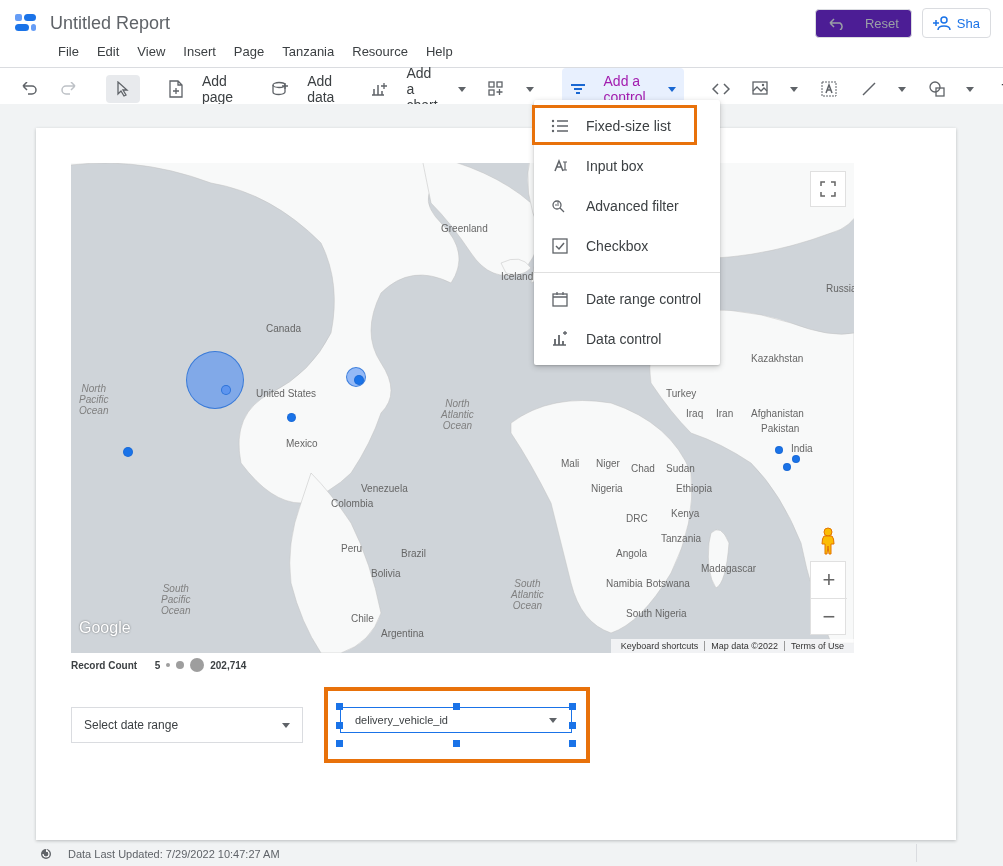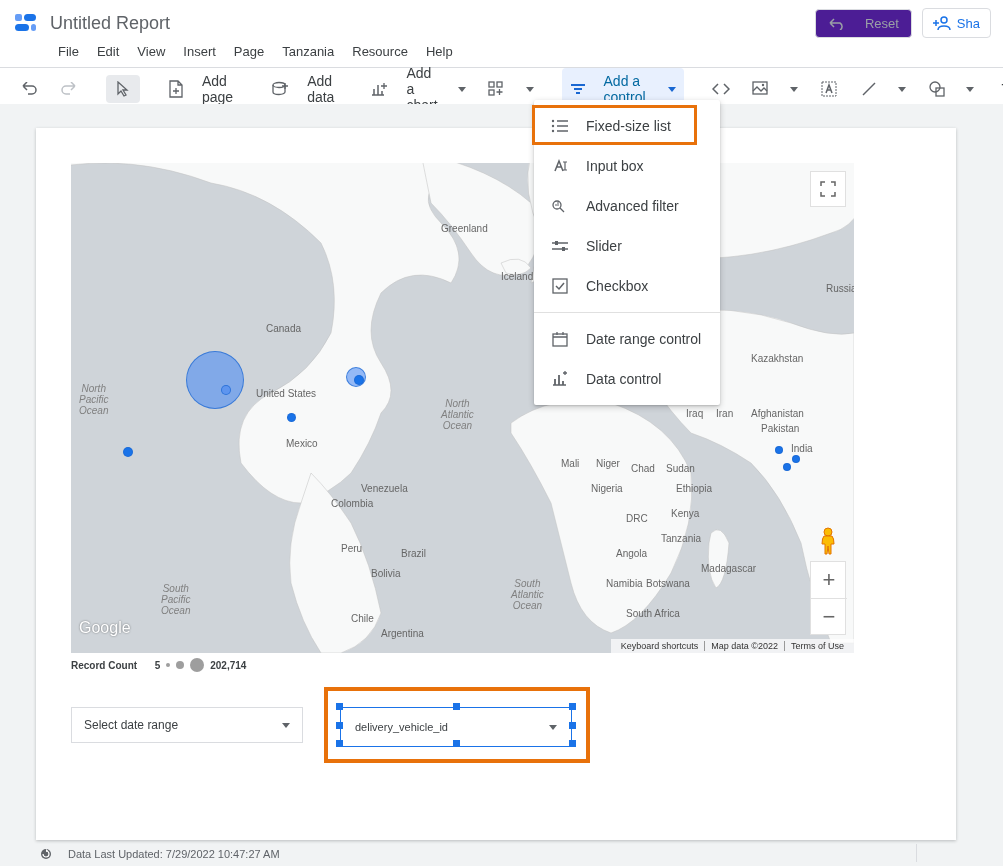--- a/index.html
+++ b/index.html
@@ -16,21 +16,21 @@
 
 .menubar { display: flex; gap: 18px; padding: 6px 58px 8px 58px; font-size: 13px; color: #3c4043; }
 .menubar span { cursor: pointer; }
 
 
 .toolbar { display: flex; align-items: center; border-top: 1px solid #dadce0; border-bottom: 1px solid #dadce0; padding: 6px 12px; gap: 6px; position: relative; height: 44px; }
 .tb-sep { width: 1px; height: 24px; background: #dadce0; margin: 0 4px; }
 .tb-btn { display: flex; align-items: center; gap: 18px; padding: 5px 8px; border-radius: 4px; color: #3c4043; cursor: pointer; font-size: 14px; }
 .tb-icon { width: 18px; height: 18px; display: flex; align-items: center; justify-content: center; color: #5f6368; }
 .tb-btn.selected { background: #e8eaed; }
-.tb-btn.active { background: #e8f0fe; color: #0369a1; }
+.tb-btn.active { background: #e8f0fe; color: #a21caf; }
 .tb-btn.active .tb-icon { color: #1967d2; }
 .dropdown-caret { width: 0; height: 0; border-left: 4px solid transparent; border-right: 4px solid transparent; border-top: 5px solid #5f6368; margin-left: 2px; }
 .tb-btn.active .dropdown-caret { border-top-color: #1967d2; }
 .theme-text { margin-left: auto; font-size: 14px; color: #3c4043; white-space: nowrap; }
 
 
 .dropdown-menu { position: absolute; top: 100px; left: 534px; width: 186px; background: #fff; box-shadow: 0 2px 6px rgba(0,0,0,0.2), 0 1px 2px rgba(0,0,0,0.14); border-radius: 2px; z-index: 100; padding: 6px 0; }
 .dd-item { display: flex; align-items: center; gap: 16px; padding: 10px 16px; cursor: pointer; font-size: 14px; color: #3c4043; }
 .dd-icon { width: 20px; height: 20px; display: flex; align-items: center; justify-content: center; color: #5f6368; }
 .dd-sep { border: none; border-top: 1px solid #e0e0e0; margin: 6px 0; }
@@ -56,21 +56,21 @@
 .map-footer span { padding: 0 6px; border-right: 1px solid #999; color: #333; }
 .map-footer span:last-child { border-right: none; }
 
 
 .legend { position: absolute; top: 530px; left: 35px; font-size: 10px; font-weight: bold; display: flex; align-items: center; gap: 6px; }
 .legend-dot { display: inline-block; border-radius: 50%; background: #9e9e9e; }
 
 
 .date-range-ctrl { position: absolute; top: 579px; left: 35px; width: 232px; height: 36px; border: 1px solid #dadce0; display: flex; align-items: center; justify-content: space-between; padding: 0 12px; font-size: 12px; color: #3c4043; }
 .highlight-box { position: absolute; top: 559px; left: 288px; width: 266px; height: 76px; border: 4px solid #e8710a; }
-.vehicle-ctrl { position: absolute; top: 579px; left: 304px; width: 232px; height: 40px; border: 1px solid #1a73e8; display: flex; align-items: center; justify-content: space-between; padding: 0 14px; font-size: 11px; color: #3c4043; background: #fff; }
+.vehicle-ctrl { position: absolute; top: 579px; left: 304px; width: 232px; height: 26px; border: 1px solid #1a73e8; display: flex; align-items: center; justify-content: space-between; padding: 0 14px; font-size: 11px; color: #3c4043; background: #fff; }
 .sel-handle { position: absolute; width: 7px; height: 7px; background: #1a73e8; }
 
 
 .data-updated { position: absolute; bottom: 6px; left: 40px; font-size: 11px; color: #5f6368; display: flex; align-items: center; gap: 16px; }
 .footer-sep { position: absolute; bottom: 4px; left: 916px; width: 1px; height: 18px; background: #dadce0; }
 
 svg { display: block; }
 .landmass { fill: #f8f9f9; stroke: #c0c0c0; stroke-width: 0.5; }
 </style>
 </head>
@@ -280,21 +280,21 @@
         <div class="map-label country" style="top:300px;left:595px;">Sudan</div>
         <div class="map-label country" style="top:320px;left:520px;">Nigeria</div>
         <div class="map-label country" style="top:320px;left:605px;">Ethiopia</div>
         <div class="map-label country" style="top:350px;left:555px;">DRC</div>
         <div class="map-label country" style="top:345px;left:600px;">Kenya</div>
         <div class="map-label country" style="top:370px;left:590px;">Tanzania</div>
         <div class="map-label country" style="top:385px;left:545px;">Angola</div>
         <div class="map-label country" style="top:415px;left:535px;">Namibia</div>
         <div class="map-label country" style="top:415px;left:575px;">Botswana</div>
         <div class="map-label country" style="top:400px;left:630px;">Madagascar</div>
-        <div class="map-label country" style="top:445px;left:555px;">South Africa</div>
+        <div class="map-label country" style="top:445px;left:555px;">South Nigeria</div>
         <div class="map-label country" style="top:120px;left:755px;">Russia</div>
         <div class="map-label country" style="top:190px;left:680px;">Kazakhstan</div>
         <div class="map-label country" style="top:225px;left:595px;">Turkey</div>
         <div class="map-label country" style="top:245px;left:615px;">Iraq</div>
         <div class="map-label country" style="top:245px;left:645px;">Iran</div>
         <div class="map-label country" style="top:245px;left:680px;">Afghanistan</div>
         <div class="map-label country" style="top:260px;left:690px;">Pakistan</div>
         <div class="map-label country" style="top:280px;left:720px;">India</div>
 
         <div class="bubble" style="top:188px;left:115px;width:58px;height:58px;"></div>
@@ -402,30 +402,20 @@
         <svg width="18" height="14" viewBox="0 0 18 14">
           <circle cx="6" cy="6" r="4" fill="none" stroke="#5f6368" stroke-width="1.3"></circle>
           <path d="M9 9 L13 13" stroke="#5f6368" stroke-width="1.3"></path>
           <path d="M4 6 H8 M6 4 H8" stroke="#5f6368" stroke-width="1"></path>
         </svg>
       </span>
     <span>Advanced filter</span>
   </div>
   <div class="dd-item">
     <span class="dd-icon">
-        <svg width="18" height="14" viewBox="0 0 18 14">
-          <path d="M1 4 H17 M1 10 H17" stroke="#5f6368" stroke-width="1.3"></path>
-          <rect x="4" y="2" width="3" height="4" fill="#5f6368"></rect>
-          <rect x="11" y="8" width="3" height="4" fill="#5f6368"></rect>
-        </svg>
-      </span>
-    <span>Slider</span>
-  </div>
-  <div class="dd-item">
-    <span class="dd-icon">
         <svg width="16" height="16" viewBox="0 0 16 16">
           <rect x="1" y="1" width="14" height="14" fill="none" stroke="#5f6368" stroke-width="1.3"></rect>
           <path d="M4 8 L7 11 L12 5" fill="none" stroke="#5f6368" stroke-width="1.5"></path>
         </svg>
       </span>
     <span>Checkbox</span>
   </div>
   <hr class="dd-sep">
   <div class="dd-item">
     <span class="dd-icon">

